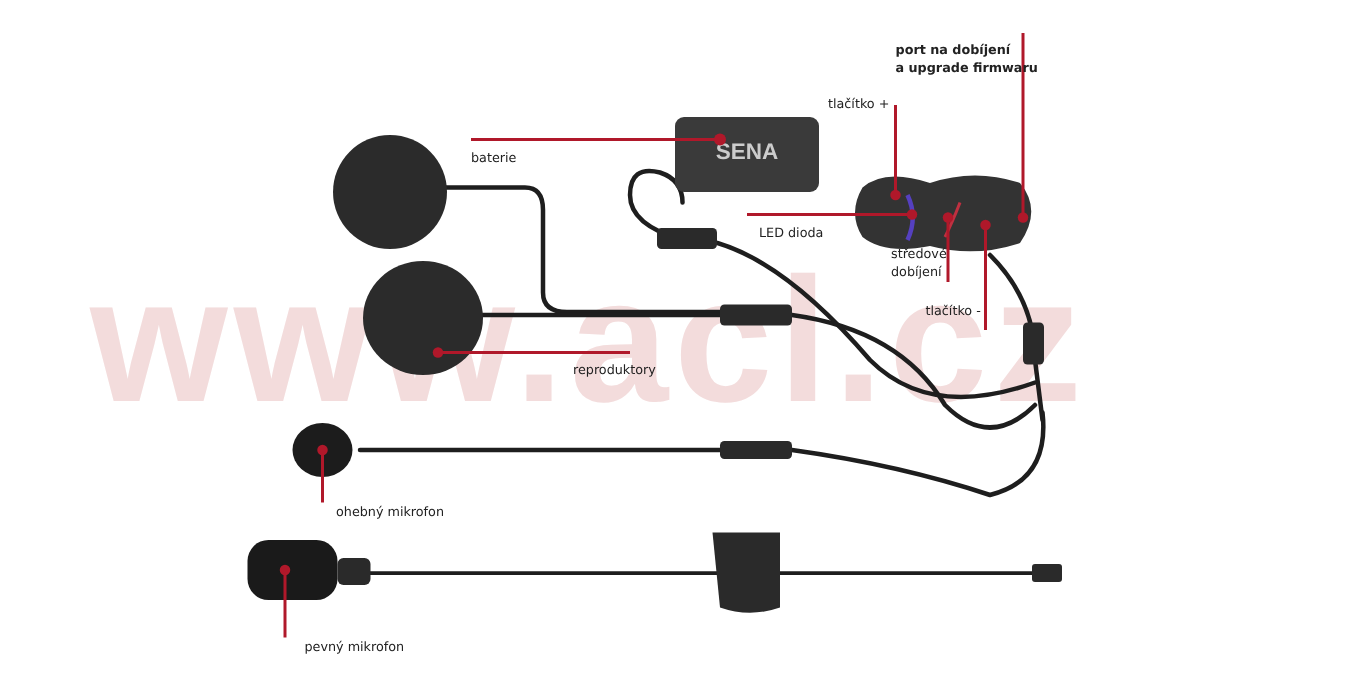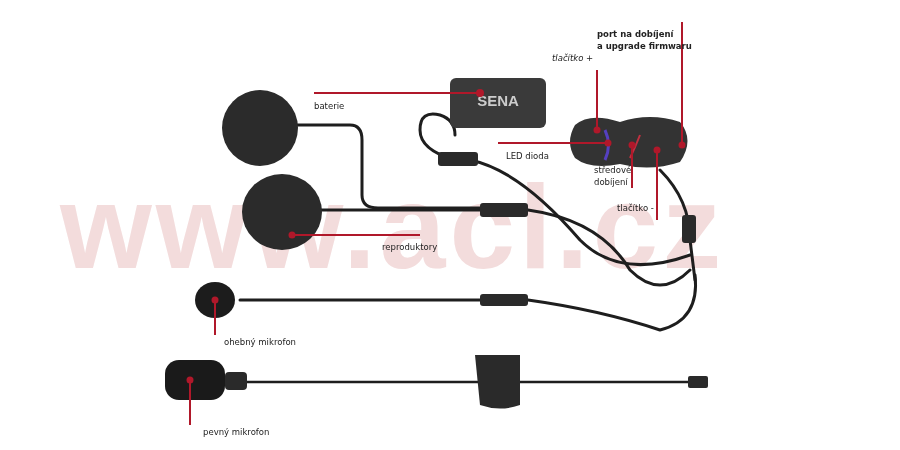--- a/index.html
+++ b/index.html
@@ -72,21 +72,21 @@
     <circle cx="292" cy="235" r="3.5"></circle>
     <circle cx="215" cy="300" r="3.5"></circle>
     <circle cx="190" cy="380" r="3.5"></circle>
   </g>
 </svg>
 
 <div class="lbl" style="left:597px;top:28px;font-weight:bold;">
   <div>port na dobíjení</div>
   <div>a upgrade firmwaru</div>
 </div>
-<div class="lbl" style="left:552px;top:52px;font-style:italic;">tlačítko +</div>
+<div class="lbl" style="left:552px;top:64px;">tlačítko +</div>
 <div class="lbl" style="left:314px;top:100px;">baterie</div>
 <div class="lbl" style="left:506px;top:150px;">LED dioda</div>
 <div class="lbl" style="left:594px;top:164px;">
   <div>středové</div>
   <div>dobíjení</div>
 </div>
 <div class="lbl" style="left:617px;top:202px;">tlačítko -</div>
 <div class="lbl" style="left:382px;top:241px;">reproduktory</div>
 <div class="lbl" style="left:224px;top:336px;text-align:center;">ohebný mikrofon</div>
 <div class="lbl" style="left:203px;top:426px;">pevný mikrofon</div>

